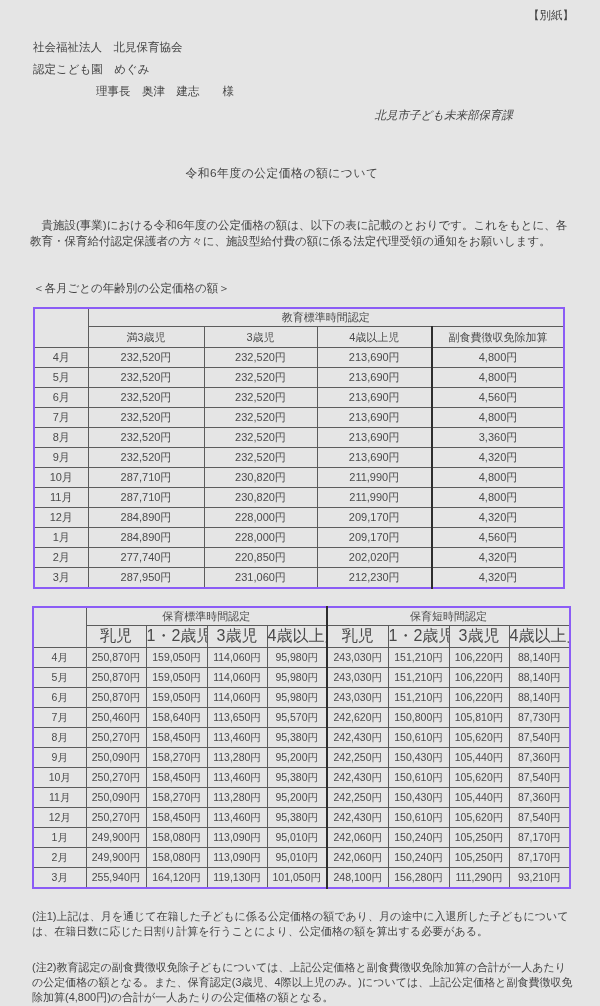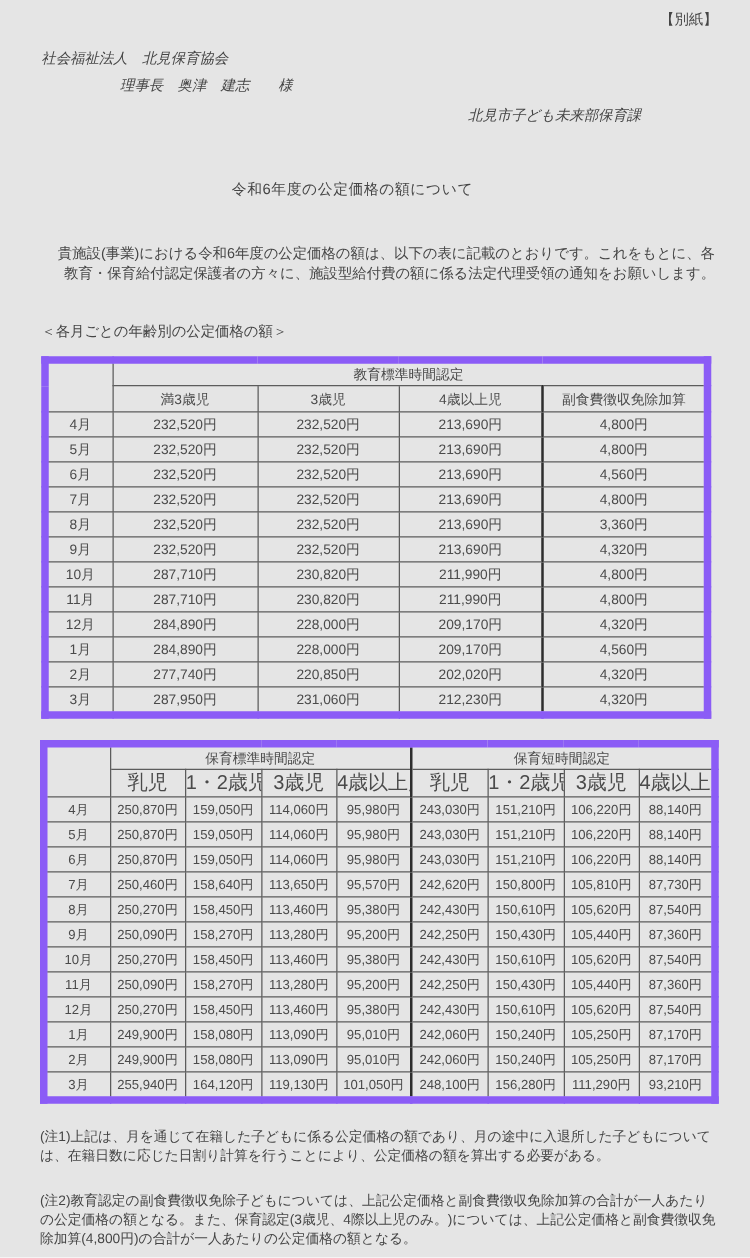--- a/index.html
+++ b/index.html
@@ -8,27 +8,27 @@
     width:600px;height:1006px;
     background:#e5e5e5;
     font-family:"Liberation Sans","DejaVu Sans",sans-serif;
     color:#454545;
     overflow:hidden;
   }
   .tag{
     position:absolute;top:8px;right:26px;
     font-size:11.5px;
   }
-  .addr{margin:36px 0 0 33px;font-size:11.5px;line-height:22px;font-style:italic;}
+  .addr{margin:36px 0 0 33px;font-size:11.5px;line-height:22px;}
   .addr .indent{padding-left:63px;}
   .sender{margin:6px 87px 0 0;font-size:11.5px;line-height:14px;text-align:right;font-style:italic;}
   .title{margin:44px 36px 0 0;font-size:11.8px;line-height:14px;text-align:center;letter-spacing:0.5px;}
-  .intro{margin:37px 28px 0 30px;font-size:11.5px;line-height:16px;text-align:right;}
+  .intro{margin:37px 28px 0 30px;font-size:11.5px;line-height:16px;text-align:left;}
   .section-label{margin:32px 0 0 33px;font-size:11.5px;line-height:15px;}
-  table{border-collapse:collapse;table-layout:fixed;border:6px solid #8b5cf6;}
+  table{border-collapse:collapse;table-layout:fixed;border:2px solid #8b5cf6;}
   .t1{width:530px;margin:11px 0 0 33px;}
   .t2{width:537px;margin:17px 0 0 32px;}
   th,td{
     border:1px solid #5c5c5c;
     text-align:center;vertical-align:middle;
     font-weight:normal;padding:0;
     overflow:hidden;white-space:nowrap;
     color:#4a4a4a;
   }
   thead tr.group-row th{height:17px;font-size:11px;}
@@ -42,20 +42,21 @@
 </style>
 </head>
 <body>
 
 <div class="page">
 
   <div class="tag">【別紙】</div>
 
   <div class="addr">
     <div>社会福祉法人　北見保育協会</div>
+    <div>認定こども園　めぐみ</div>
     <div class="indent">理事長　奥津　建志　　様</div>
   </div>
 
   <div class="sender">北見市子ども未来部保育課</div>
 
   <div class="title">令和6年度の公定価格の額について</div>
 
   <p class="intro">　貴施設(事業)における令和6年度の公定価格の額は、以下の表に記載のとおりです。これをもとに、各教育・保育給付認定保護者の方々に、施設型給付費の額に係る法定代理受領の通知をお願いします。</p>
 
   <div class="section-label">＜各月ごとの年齢別の公定価格の額＞</div>

